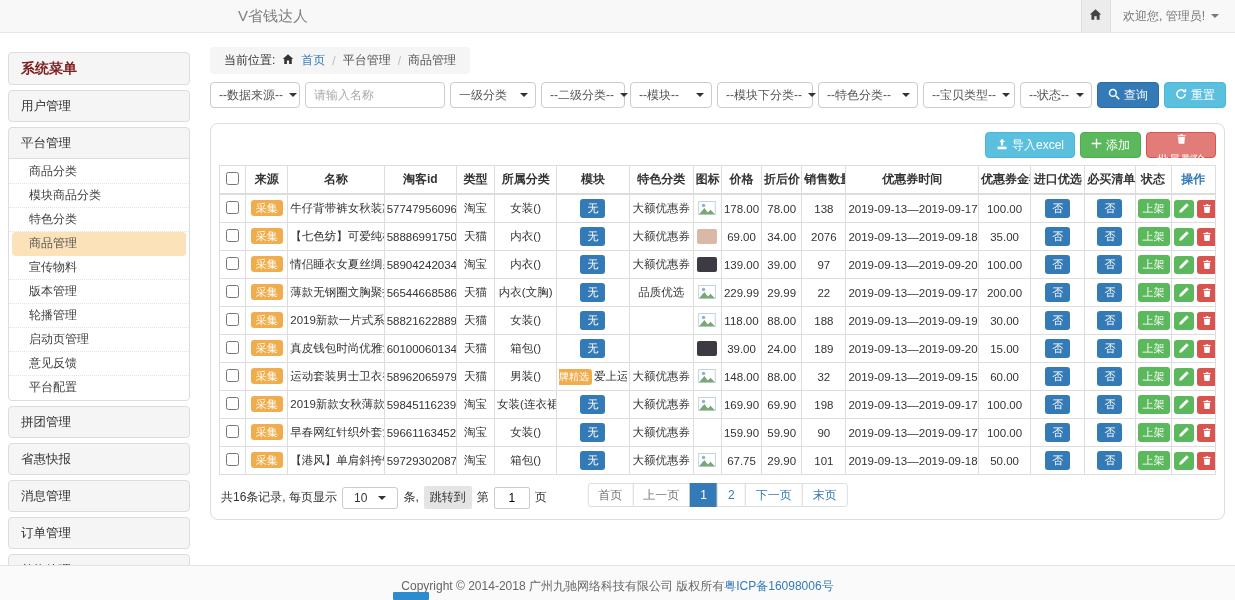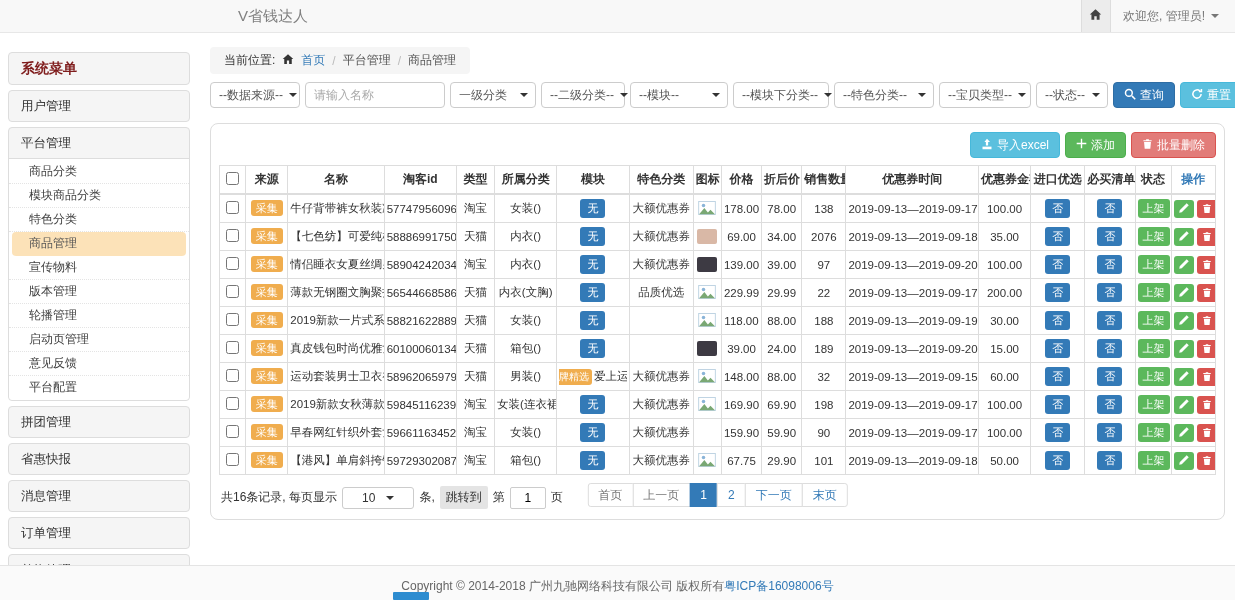--- a/index.html
+++ b/index.html
@@ -34,41 +34,41 @@
   
   .filters { display:flex; gap:5px; margin-top:8px; align-items:center; }
   .select-box { border:1px solid #ccc; border-radius:4px; background:#fff; height:26px; display:flex; align-items:center; justify-content:space-between; padding:0 7px 0 8px; color:#555; cursor:pointer; white-space:nowrap; flex:0 0 auto; }
   .select-caret { width:0; height:0; border-left:4px solid transparent; border-right:4px solid transparent; border-top:4px solid #333; margin-left:6px; display:inline-block; }
   .text-input { border:1px solid #ccc; border-radius:4px; height:26px; padding:0 8px; width:140px; color:#555; font-size:12px; font-family:inherit; }
   .text-input::placeholder { color:#aaa; }
   .btn { border-radius:4px; height:26px; padding:0 10px; color:#fff; font-size:12px; display:inline-flex; align-items:center; gap:4px; cursor:pointer; border:1px solid transparent; font-family:inherit; white-space:nowrap; }
   .btn-primary { background:#337ab7; border-color:#2e6da4; }
   .btn-info    { background:#5bc0de; border-color:#46b8da; }
   .btn-success { background:#5cb85c; border-color:#4cae4c; }
-  .btn-danger  { background:#e27c79; border-color:#d9534f; }
+  .btn-danger  { background:#e27c79; border-color:#d9534f;flex-direction:column; }
   
   .card { margin-top:15px; border:1px solid #ddd; border-radius:8px; padding:8px; background:#fff; }
   .actions { display:flex; justify-content:flex-end; gap:5px; margin-bottom:7px; }
   table { width:100%; border-collapse:collapse; table-layout:fixed; }
   th,td { border:1px solid #ddd; text-align:center; padding:4px 2px; font-size:11.5px; overflow:hidden; white-space:nowrap; height:26px; }
   th { border-bottom-width:2px; font-weight:bold; font-size:12px; padding:5px 2px; height:25px; color:#333; }
   th.op-head { color:#337ab7; }
   .badge-orange { background:#f0ad4e; color:#fff; border-radius:3px; padding:2px 5px; font-size:11px; }
   .badge-orange.small { font-size:10px; padding:1px 3px; }
   .chip-blue  { background:#337ab7; color:#fff; border-radius:3px; padding:2px 7px; display:inline-block; font-size:11px; cursor:pointer; }
   .chip-green { background:#5cb85c; color:#fff; border-radius:3px; padding:2px 5px; display:inline-block; font-size:11px; cursor:pointer; }
   .mini-btn { display:inline-flex; align-items:center; justify-content:center; width:20px; height:18px; border-radius:3px; cursor:pointer; vertical-align:middle; }
   .mini-edit { background:#5cb85c; }
   .mini-del  { background:#d9534f; margin-left:3px; }
   .thumb { width:20px; height:15px; display:inline-block; border-radius:2px; vertical-align:middle; }
   .module-cell-inner { display:flex; align-items:center; justify-content:center; gap:2px; overflow:hidden; }
   
   .pager-row { position:relative; margin-top:8px; height:28px; }
   .record-info { position:absolute; left:2px; top:3px; display:flex; align-items:center; gap:5px; color:#333; }
-  .per-page-select { border:1px solid #ccc; border-radius:3px; height:22px; padding:0 19px; display:inline-flex; align-items:center; gap:5px; background:#fff; cursor:pointer; }
+  .per-page-select { border:1px solid #ccc; border-radius:3px; height:22px; padding:0 11px; display:inline-flex; align-items:center; gap:5px; background:#fff; cursor:pointer; }
   .jump-chip { background:#e4e4e4; padding:3px 6px; border-radius:2px; cursor:pointer; }
   .page-input { width:36px; height:22px; border:1px solid #ccc; border-radius:2px; text-align:center; font-size:12px; font-family:inherit; }
   .pager { position:absolute; left:50%; transform:translateX(-50%); top:0; display:flex; }
   .page-item { border:1px solid #ddd; background:#fff; padding:4px 10px; color:#337ab7; cursor:pointer; margin-left:-1px; line-height:14px; }
   .page-item:first-child { border-radius:3px 0 0 3px; margin-left:0; }
   .page-item:last-child  { border-radius:0 3px 3px 0; }
   .page-item.muted  { color:#777; }
   .page-item.active { background:#337ab7; border-color:#337ab7; color:#fff; }
   
   footer { position:absolute; bottom:0; left:0; width:100%; height:35px; background:#fafafa; border-top:1px solid #e4e4e4; text-align:center; color:#666; padding-top:12px; z-index:5; }
@@ -158,21 +158,21 @@
     <input class="text-input" placeholder="请输入名称" style="">
     <span id="filter-selects" style="display:flex;gap:5px">
         <div class="select-box" style="width:86px">
           <span>一级分类</span>
           <span class="select-caret"></span>
         </div>
         <div class="select-box" style="width:84px">
           <span>--二级分类--</span>
           <span class="select-caret"></span>
         </div>
-        <div class="select-box" style="width:98px">
+        <div class="select-box" style="width:82px">
           <span>--模块--</span>
           <span class="select-caret"></span>
         </div>
         <div class="select-box" style="width:96px">
           <span>--模块下分类--</span>
           <span class="select-caret"></span>
         </div>
         <div class="select-box" style="width:100px">
           <span>--特色分类--</span>
           <span class="select-caret"></span>

